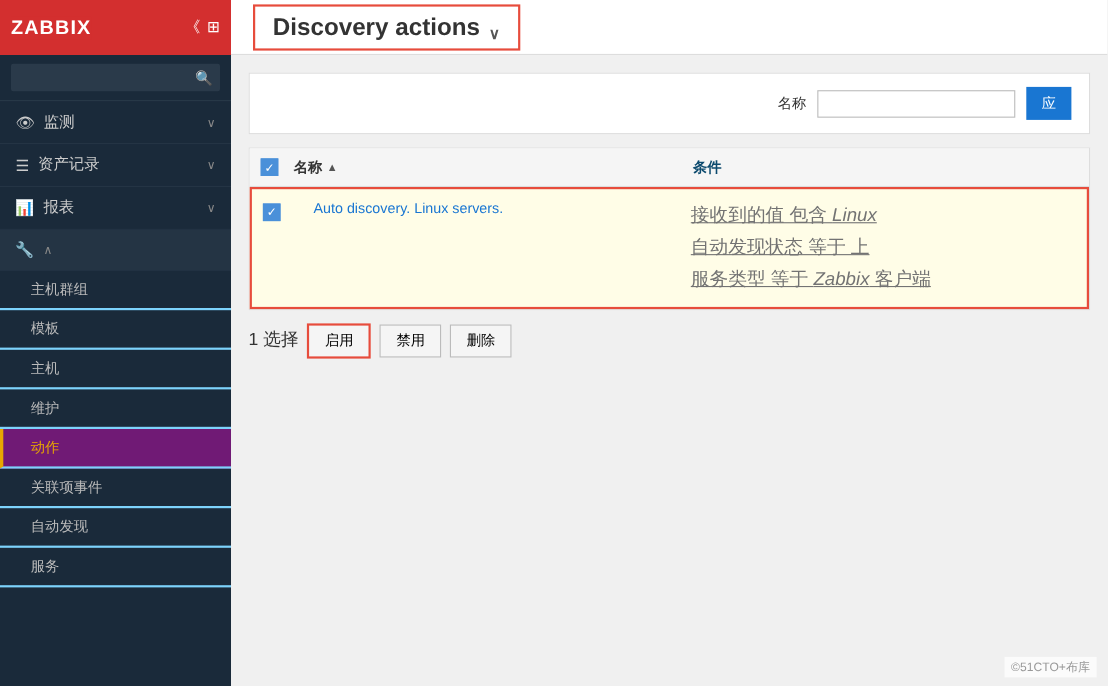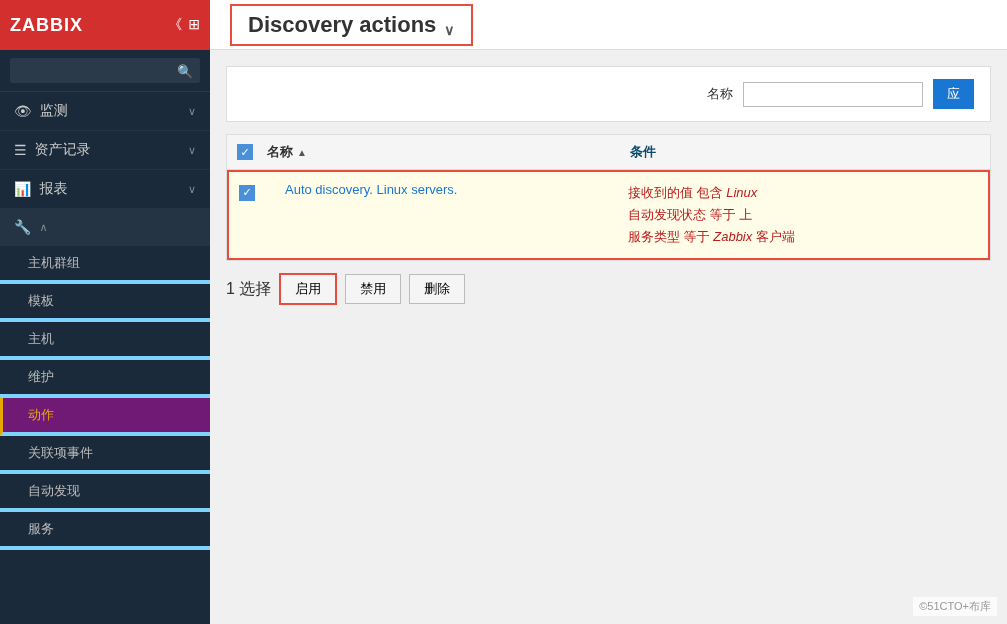--- a/index.html
+++ b/index.html
@@ -74,21 +74,21 @@
       gap: 8px;
     }
     .nav-item .nav-label { flex: 1; }
     .nav-item .nav-arrow { font-size: 11px; color: #888; }
     .nav-item.active { background: #243444; }
     .sub-item {
       padding: 8px 14px 8px 28px;
       color: #bbb;
       cursor: pointer;
       font-size: 13px;
-      border-bottom: 4px solid #7dd3fc;
+      border-bottom: 2px solid #7dd3fc;
     }
     .sub-item.active-sub {
       background: #701a75;
       color: #e8a800;
       border-left: 3px solid #e8a800;
       padding-left: 25px;
     }
 
     
     .main-content {
@@ -177,21 +177,21 @@
       background: #fffde7;
       border-bottom: 1px solid #eee;
       padding: 10px 10px;
       align-items: flex-start;
       gap: 16px;
       border: 2px solid #e74c3c;
     }
     .td-check { width: 30px; padding-top: 2px; }
     .td-name { flex: 1; }
     .td-name a { color: #1976d2; text-decoration: none; font-size: 13px; }
-    .td-cond { width: 350px; font-size: 13px; color: #b91c1c; line-height: 1.7; }
+    .td-cond { width: 350px; font-size: 17px; color: #737373; line-height: 1.7; text-decoration: underline; }
     .td-cond em { font-style: italic; }
 
     .bulk-actions {
       display: flex;
       align-items: center;
       gap: 8px;
       padding: 12px 0;
     }
     .bulk-label { font-size: 16px; color: #333; }
     .bulk-btn {

